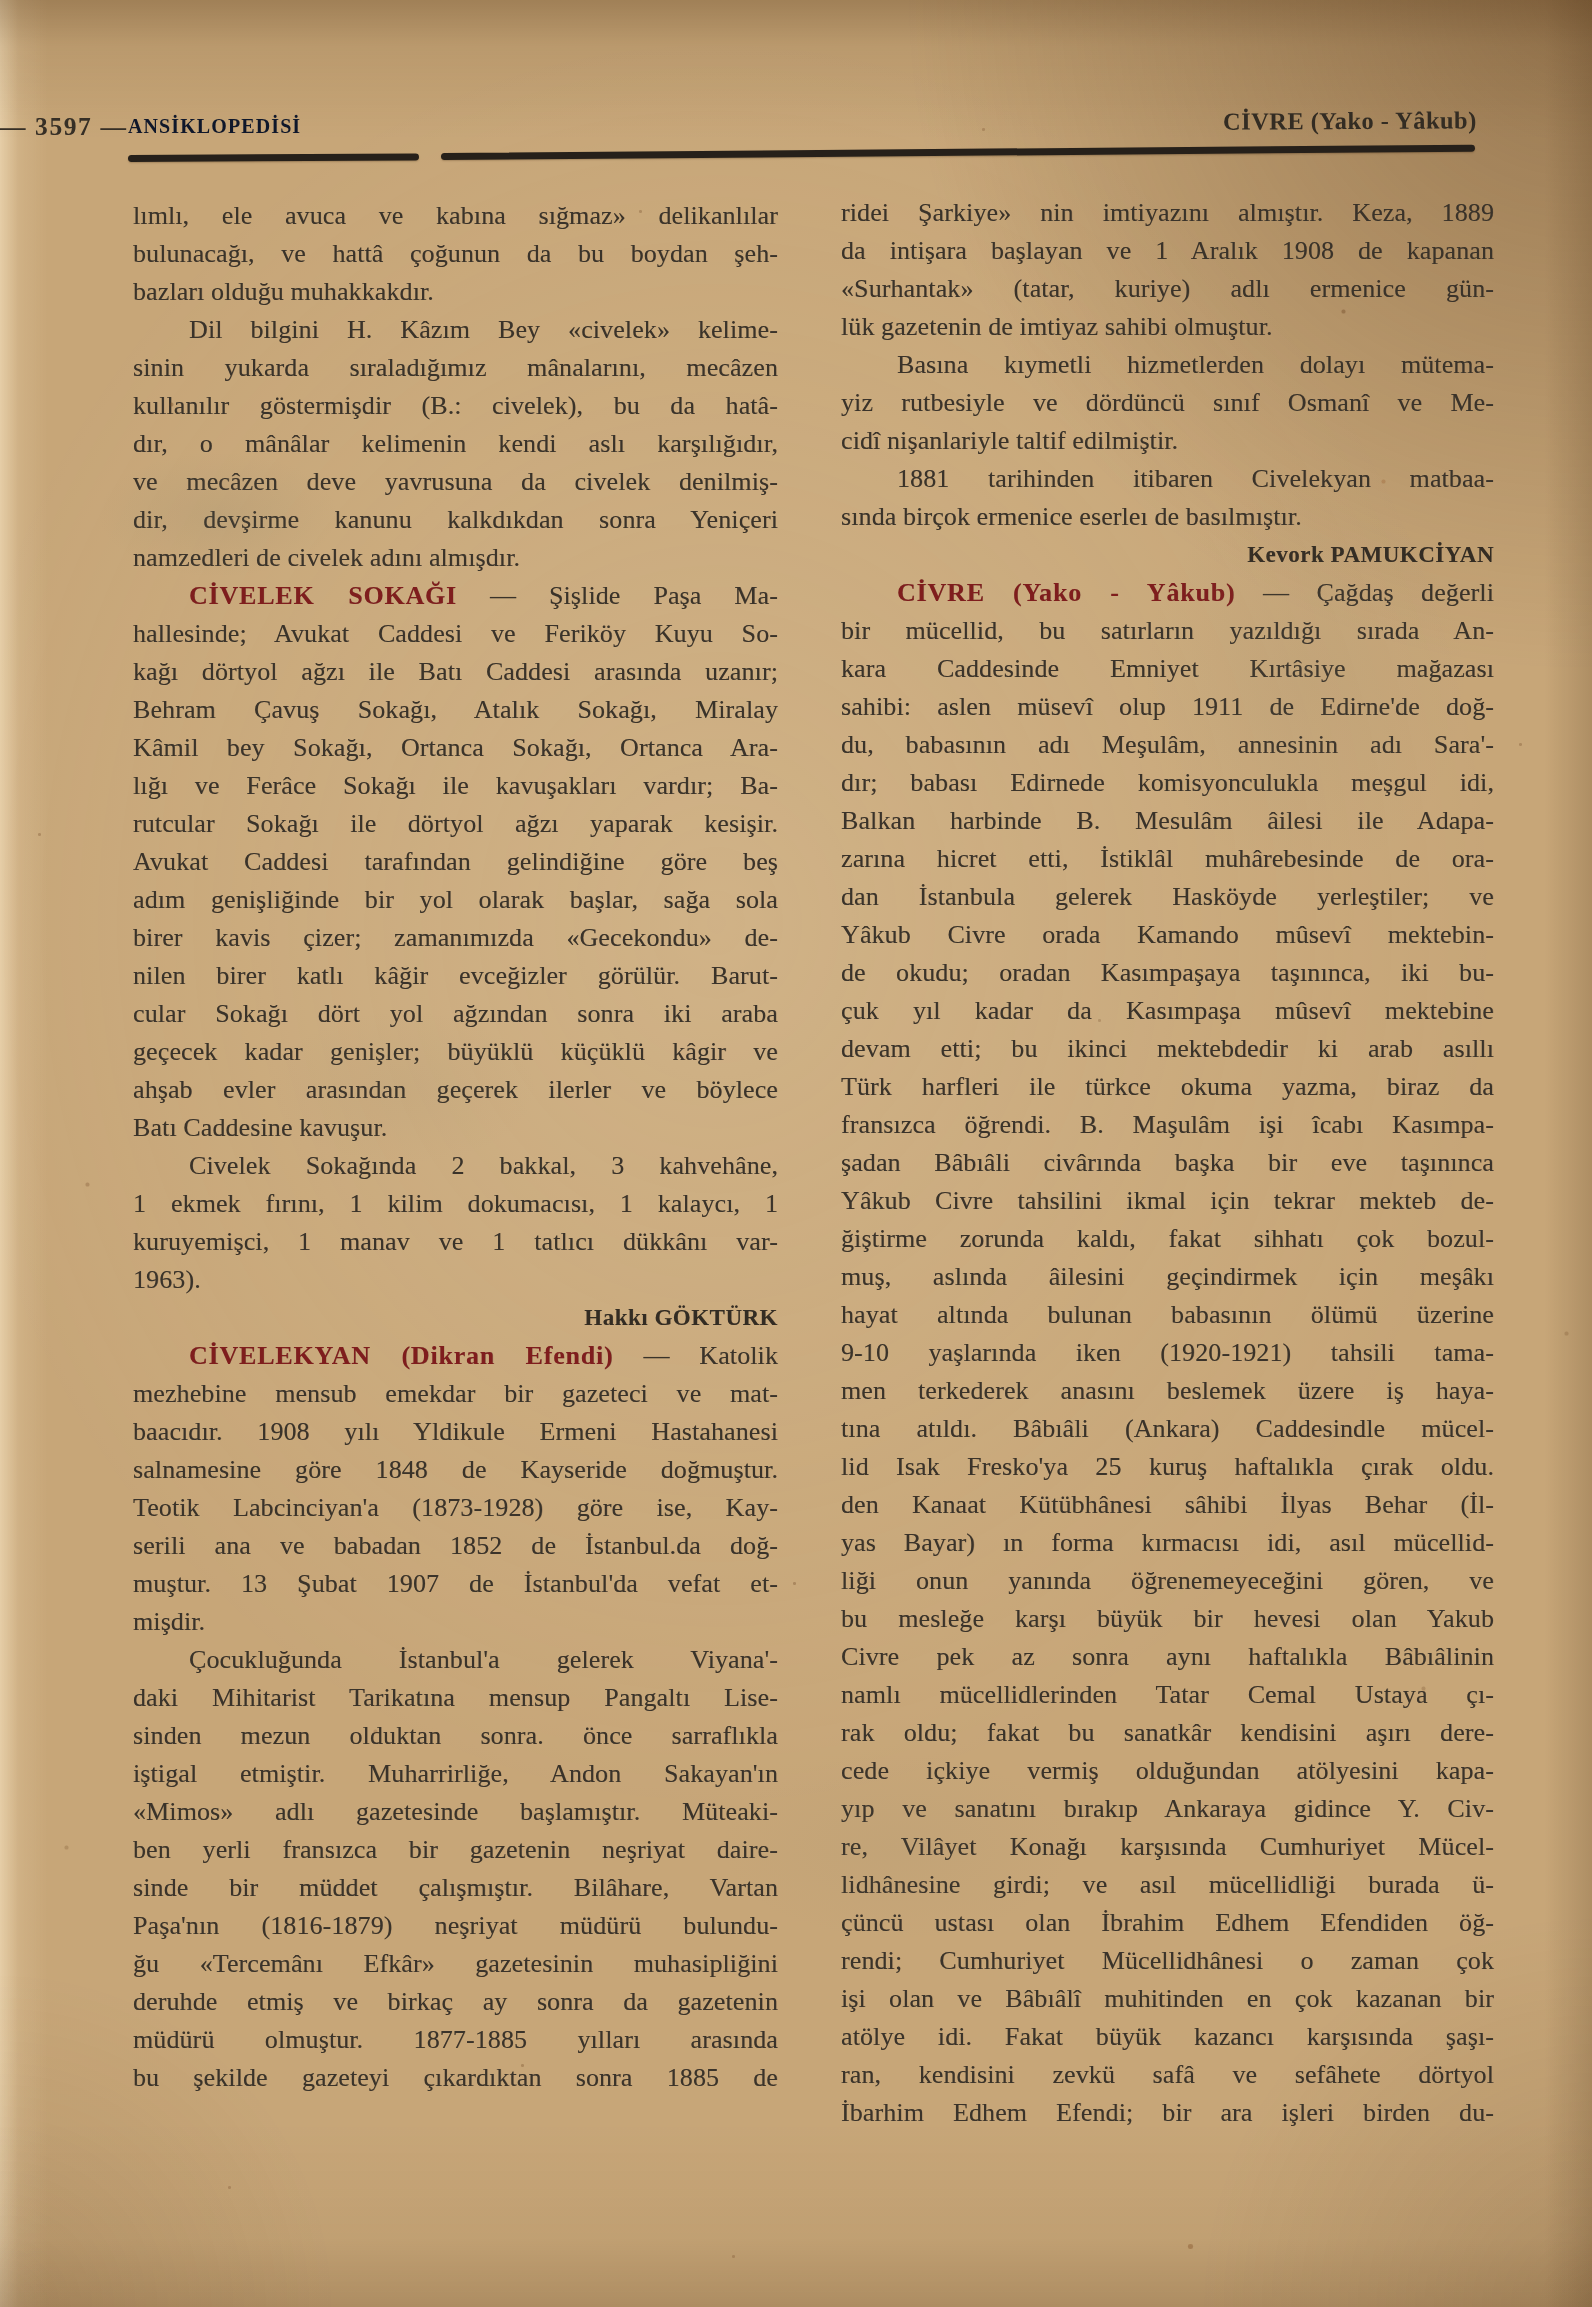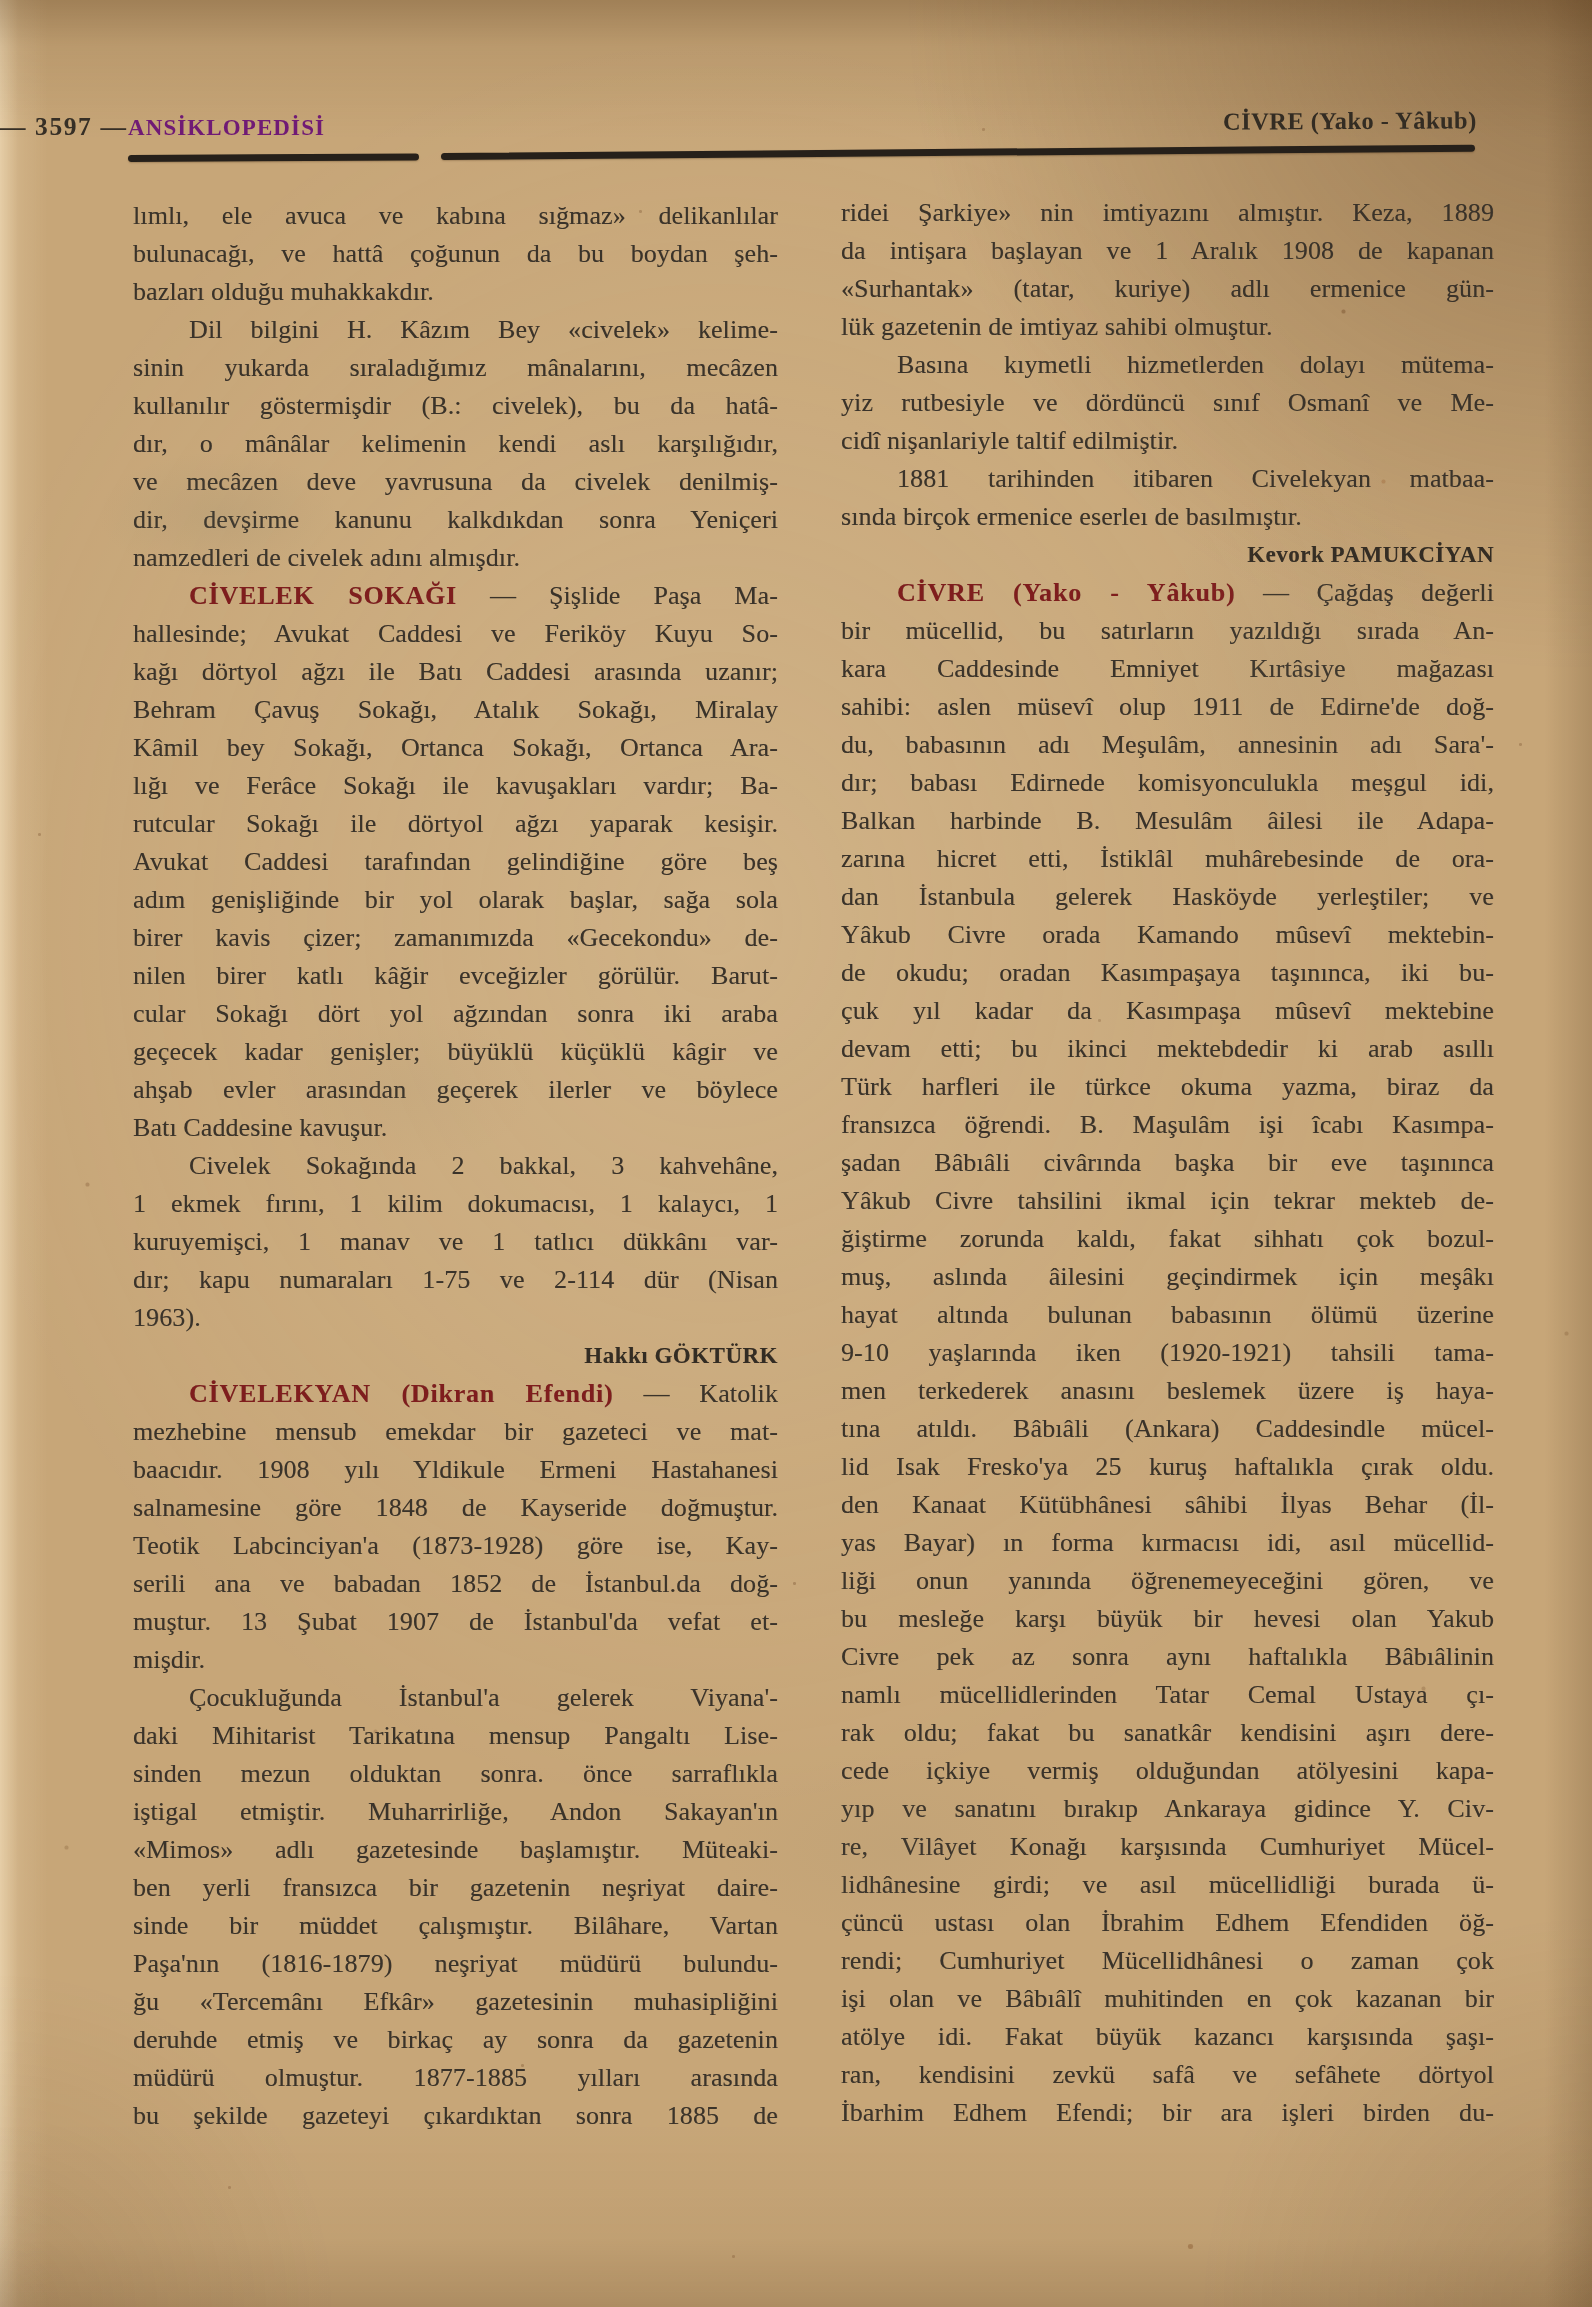--- a/index.html
+++ b/index.html
@@ -17,22 +17,22 @@
       linear-gradient(0deg, rgba(70,40,10,0.20) 0%, rgba(70,40,10,0.05) 3%, rgba(70,40,10,0) 8%),
       linear-gradient(90deg, rgba(255,238,205,0.55) 0%, rgba(255,238,205,0.15) 1.2%, rgba(255,238,205,0) 3%),
       linear-gradient(270deg, rgba(60,35,10,0.18) 0%, rgba(60,35,10,0) 3%),
       radial-gradient(ellipse 70% 55% at 45% 40%, rgba(255,240,210,0.16), rgba(255,240,210,0) 70%);
   }
   .sheet { position: absolute; inset: 0; }
 
   
   .hdr-left {
     position: absolute; left: 128px; top: 115px;
-    font-size: 23px; font-weight: bold; letter-spacing: 1.1px;
-    color: #701a75;
+    font-size: 20px; font-weight: bold; letter-spacing: 1.1px;
+    color: #0f172a;
   }
   .hdr-center {
     position: absolute; left: 0; top: 112px; width: 100%;
     font-size: 25.5px; font-weight: bold; letter-spacing: 1.6px;
     color: #362f26;
   }
   .hdr-right {
     position: absolute; right: 116px; top: 107px;
     font-size: 24.4px; font-weight: bold; letter-spacing: 0.5px;
     color: #332c23;
@@ -141,21 +141,20 @@
         <div class="line">nilen birer katlı kâğir evceğizler görülür. Barut-</div>
         <div class="line">cular Sokağı dört yol ağzından sonra iki araba</div>
         <div class="line">geçecek kadar genişler; büyüklü küçüklü kâgir ve</div>
         <div class="line">ahşab evler arasından geçerek ilerler ve böylece</div>
         <div class="line final">Batı Caddesine kavuşur.</div>
       </div>
       <div class="para indented">
         <div class="line first">Civelek Sokağında 2 bakkal, 3 kahvehâne,</div>
         <div class="line">1 ekmek fırını, 1 kilim dokumacısı, 1 kalaycı, 1</div>
         <div class="line">kuruyemişci, 1 manav ve 1 tatlıcı dükkânı var-</div>
-        <div class="line">dır; kapu numaraları 1-75 ve 2-114 dür (Nisan</div>
         <div class="line final">1963).</div>
       </div>
       <div class="para signature">
         <div class="line final">Hakkı GÖKTÜRK</div>
       </div>
       <div class="para entry">
         <div class="line first"><b>CİVELEKYAN (Dikran Efendi)</b> — Katolik</div>
         <div class="line">mezhebine mensub emekdar bir gazeteci ve mat-</div>
         <div class="line">baacıdır. 1908 yılı Yldikule Ermeni Hastahanesi</div>
         <div class="line">salnamesine göre 1848 de Kayseride doğmuştur.</div>

